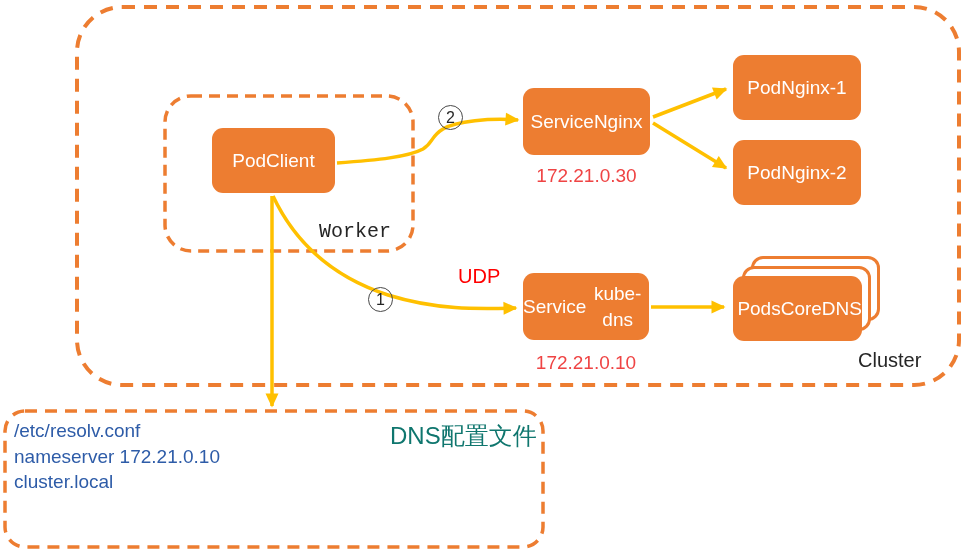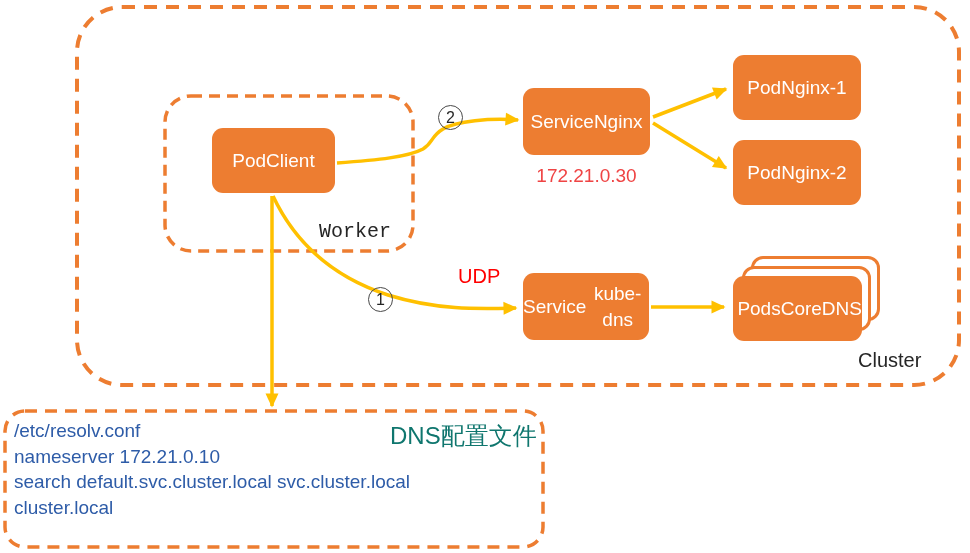--- a/index.html
+++ b/index.html
@@ -133,31 +133,31 @@
     <span>Service</span>
     <span>kube-dns</span>
   </div>
 
   <div class="node" style="left:733px; top:276px; width:129px; height:65px;justify-content:flex-end;">
     <span>Pods</span>
     <span>CoreDNS</span>
   </div>
 
   <div class="ip-label" style="left:523px; top:165px; width:127px;">172.21.0.30</div>
+  <div class="ip-label" style="left:523px; top:352px; width:126px;">172.21.0.10</div>
 
   <div class="lbl" style="left:319px; top:220px; font-size:20px;font-family:Liberation Mono, monospace;">Worker</div>
   <div class="lbl" style="left:858px; top:349px; font-size:20px;">Cluster</div>
 
   <div class="step-badge" style="left:438px; top:105px;">2</div>
   <div class="step-badge" style="left:368px; top:287px;">1</div>
 
   <div class="udp" style="left:458px; top:265px;">UDP</div>
 
   <div class="resolv-text">
     <div>/etc/resolv.conf</div>
     <div>nameserver 172.21.0.10</div>
-    <div>search default.svc.cluster.local svc.cluster.local</div>
     <div>cluster.local</div>
   </div>
 
   <div class="dns-config">DNS配置文件</div>
 
 </div>
 
 </body></html>

